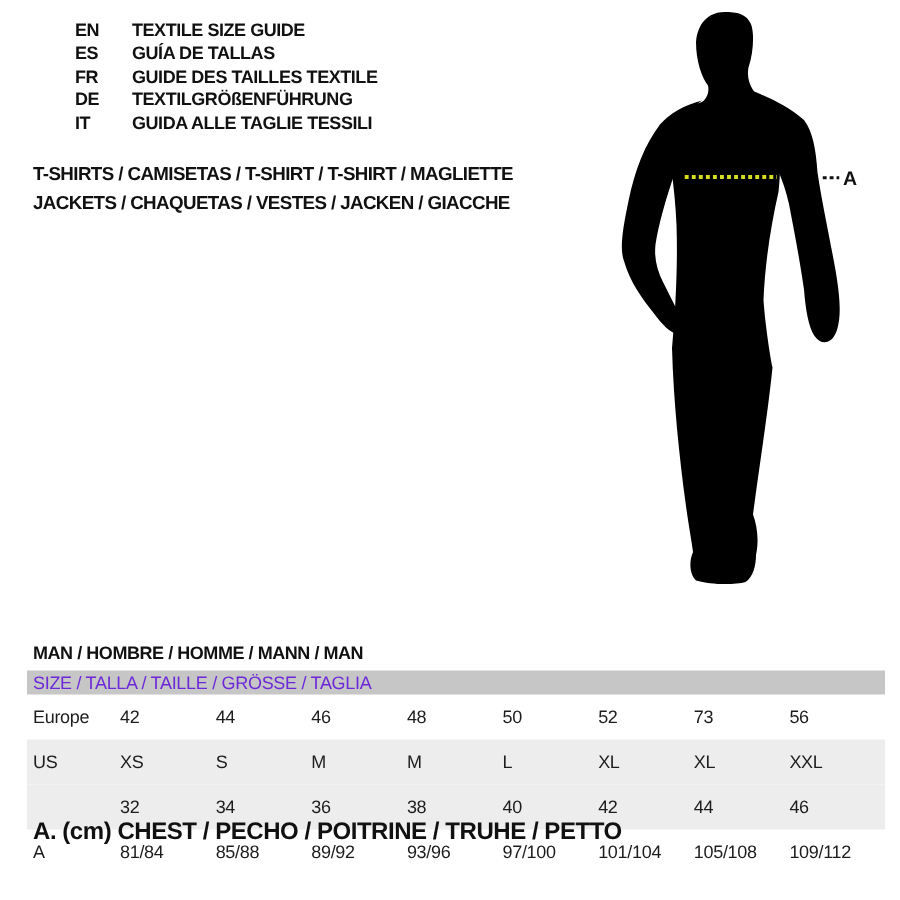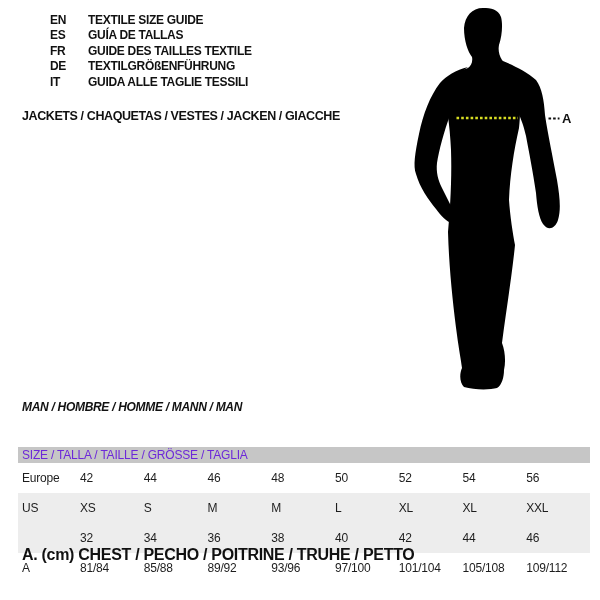--- a/index.html
+++ b/index.html
@@ -18,21 +18,21 @@
 
   
   .categories{position:absolute;left:22px;top:107px;}
   .cat-line{font-size:12.5px;font-weight:700;letter-spacing:-0.4px;line-height:19.2px;white-space:nowrap;}
 
   
   .figure-svg{position:absolute;left:405px;top:5px;width:170px;height:390px;}
   .measure-a{position:absolute;left:562px;top:111px;font-size:13px;font-weight:700;letter-spacing:-0.2px;}
 
   
-  .section-title{position:absolute;left:22px;top:400px;font-size:12px;font-weight:700;letter-spacing:-0.3px;white-space:nowrap;font-style:italic;}
+  .section-title{position:absolute;left:22px;top:428px;font-size:12px;font-weight:700;letter-spacing:-0.3px;white-space:nowrap;}
 
   
   .size-table{position:absolute;left:18px;top:447px;width:572px;font-size:12px;letter-spacing:-0.2px;color:#1d1d1d;}
   .thead{height:16px;background:#c6c6c6;display:flex;align-items:center;padding-left:4px;box-sizing:border-box;color:#6d28d9;}
   .trow{display:grid;grid-template-columns:62px repeat(8,1fr);align-items:center;height:30px;}
   .trow.shaded{background:#ededed;}
   .trow .tlabel{padding-left:4px;text-align:left;}
   .trow .tcell{text-align:left;}
 
   
@@ -60,20 +60,21 @@
       <span class="code">DE</span>
       <span class="lbl">TEXTILGRÖßENFÜHRUNG</span>
     </div>
     <div class="lang-row">
       <span class="code">IT</span>
       <span class="lbl">GUIDA ALLE TAGLIE TESSILI</span>
     </div>
   </div>
 
   <div class="categories">
+    <div class="cat-line">T-SHIRTS / CAMISETAS / T-SHIRT / T-SHIRT / MAGLIETTE</div>
     <div class="cat-line">JACKETS / CHAQUETAS / VESTES / JACKEN / GIACCHE</div>
   </div>
 
   <svg class="figure-svg" viewBox="405 5 170 390" xmlns="http://www.w3.org/2000/svg" preserveAspectRatio="none">
 
     <path fill="#000000" d="
       M483 8
       C472 8 465 16 464 28
       C464 41 468 52 472 57
       C473 62 471 66 468 68
@@ -133,21 +134,21 @@
     <div class="thead">SIZE / TALLA / TAILLE / GRÖSSE / TAGLIA</div>
 
     <div class="trow">
       <span class="tlabel">Europe</span>
       <span class="tcell">42</span>
       <span class="tcell">44</span>
       <span class="tcell">46</span>
       <span class="tcell">48</span>
       <span class="tcell">50</span>
       <span class="tcell">52</span>
-      <span class="tcell">54</span>
+      <span class="tcell">73</span>
       <span class="tcell">56</span>
     </div>
 
     <div class="trow shaded">
       <span class="tlabel">US</span>
       <span class="tcell">XS</span>
       <span class="tcell">S</span>
       <span class="tcell">M</span>
       <span class="tcell">M</span>
       <span class="tcell">L</span>

